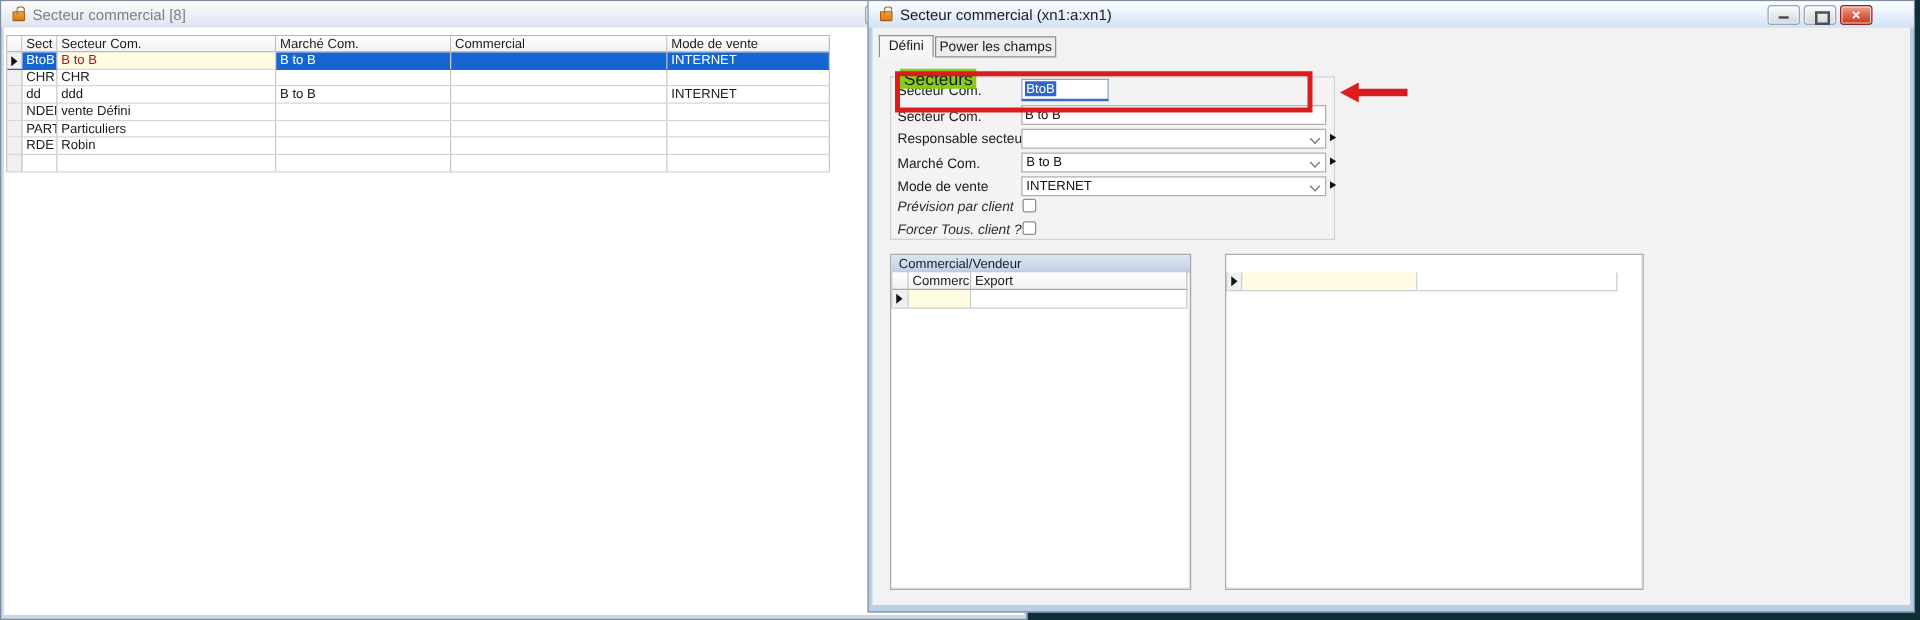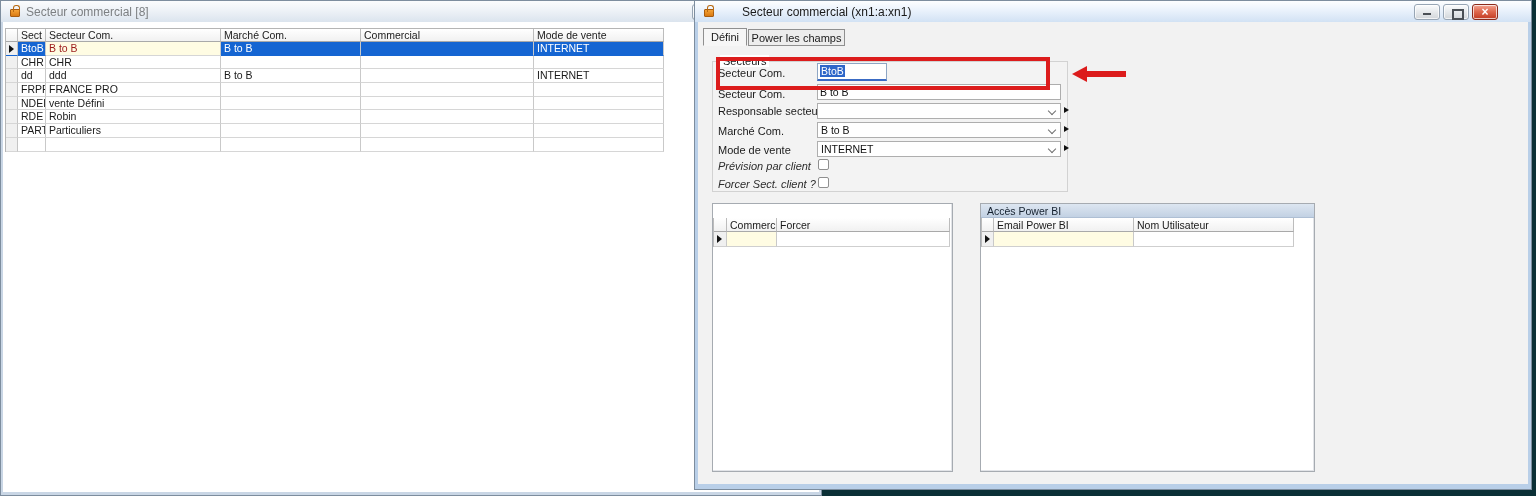--- a/index.html
+++ b/index.html
@@ -16,21 +16,21 @@
     position:absolute; inset:0;
     border:1px solid #7d8d9e;
   }
   .left-win .win-frame  { background:#c9d6e5; }
   .right-win .win-frame { background:#b9cfe8; }
   .titlebar {
     position:absolute; left:1px; right:1px; top:1px; height:21px;
     display:flex; align-items:center;
   }
   .left-win  .titlebar { background:linear-gradient(#fbfcfd,#eef2f7 45%,#dbe4ee); }
-  .right-win .titlebar { background:linear-gradient(#fdfeff,#eaf2fc 45%,#d2e2f4);gap:22px; }
+  .right-win .titlebar { background:linear-gradient(#fdfeff,#eaf2fc 45%,#d2e2f4); }
   .title-text { font-size:12px; margin-left:6px; white-space:nowrap; }
   .left-win  .title-text { color:#7d8083; }
   .right-win .title-text { color:#1a1a1a; }
 
   
   .lock {
     position:relative; width:10px; height:8px; margin-left:9px; margin-top:3px;
     background:linear-gradient(#f5a236,#d97a12); border:1px solid #a85c10; border-radius:1px;
     flex:none;
   }
@@ -97,21 +97,21 @@
     position:absolute; left:4px; right:4px; top:22px; bottom:6px; background:#f2f2f2;
   }
   
   .tab {
     position:absolute; font-size:11px; color:#1a1a1a; text-align:center;
     border:1px solid #8f8f8f; background:#ededed;
   }
   .tab.active { background:#f6f6f6; border-bottom-color:#f6f6f6; z-index:3; }
   
   .groupbox { position:absolute; border:1px solid #d2d2d2; background:#f3f3f3; }
-  .group-label { position:absolute; font-size:11px; color:#1a1a1a; background:#ffffff; padding:0 3px; z-index:2; }
+  .group-label { position:absolute; font-size:14px; color:#1a1a1a; background:#84cc16; padding:0 3px; z-index:2; }
 
   .fld-label { position:absolute; left:24px; font-size:11px; color:#1b1b1b; white-space:nowrap; }
   .fld-label.it { font-style:italic; color:#2d2d2d; }
 
   .txt-input {
     position:absolute; background:#fff; border:1px solid #adadad;
     font-size:10.5px; line-height:14px; padding-left:2px; color:#111; white-space:nowrap; overflow:hidden;
   }
   .txt-input.focused { border-color:#8ea6c4; border-bottom:2px solid #3a6bc4; }
   .sel-text { background:#2e66c9; color:#fff; padding:0 1px; }
@@ -216,51 +216,43 @@
       <div class="trow">
         <div class="tcell c-sel"></div>
         <div class="tcell c0">dd</div>
         <div class="tcell c1">ddd</div>
         <div class="tcell c2">B to B</div>
         <div class="tcell c3"></div>
         <div class="tcell c4">INTERNET</div>
       </div>
 
 
-      <div class="trow">
-        <div class="tcell c-sel"></div>
-        <div class="tcell c0">FRPR</div>
-        <div class="tcell c1">FRANCE PRO</div>
-        <div class="tcell c2"></div>
-        <div class="tcell c3"></div>
-        <div class="tcell c4"></div>
-      </div>
 
       <div class="trow">
         <div class="tcell c-sel"></div>
         <div class="tcell c0">NDEF</div>
         <div class="tcell c1">vente Défini</div>
         <div class="tcell c2"></div>
         <div class="tcell c3"></div>
         <div class="tcell c4"></div>
       </div>
 
       <div class="trow">
         <div class="tcell c-sel"></div>
+        <div class="tcell c0">PART</div>
+        <div class="tcell c1">Particuliers</div>
+        <div class="tcell c2"></div>
+        <div class="tcell c3"></div>
+        <div class="tcell c4"></div>
+      </div>
+
+      <div class="trow">
+        <div class="tcell c-sel"></div>
         <div class="tcell c0">RDE</div>
         <div class="tcell c1">Robin</div>
-        <div class="tcell c2"></div>
-        <div class="tcell c3"></div>
-        <div class="tcell c4"></div>
-      </div>
-
-      <div class="trow">
-        <div class="tcell c-sel"></div>
-        <div class="tcell c0">PART</div>
-        <div class="tcell c1">Particuliers</div>
         <div class="tcell c2"></div>
         <div class="tcell c3"></div>
         <div class="tcell c4"></div>
       </div>
 
       <div class="trow">
         <div class="tcell c-sel"></div>
         <div class="tcell c0"></div>
         <div class="tcell c1"></div>
         <div class="tcell c2"></div>
@@ -316,52 +308,47 @@
   <div class="fld-label" style="top:144px;">Mode de vente</div>
   <div class="combo" style="top:141px;">
     <span>INTERNET</span>
     <span class="chevron"></span>
   </div>
   <div class="aaf-marker" style="top:145px;"></div>
 
   <div class="fld-label it" style="top:160px;">Prévision par client</div>
   <div class="checkbox" style="top:159px;"></div>
 
-  <div class="fld-label it" style="top:178px;">Forcer Sect. client ?</div>
+  <div class="fld-label it" style="top:178px;">Forcer Tous. client ?</div>
   <div class="checkbox" style="top:177px;"></div>
 
   <div class="hl-rect" style="left:22px; top:57px; width:334px; height:33px;"></div>
   <div class="hl-arrow-head" style="left:378px; top:66px;"></div>
   <div class="hl-arrow-shaft" style="left:392px; top:71px; width:40px;"></div>
 
   <div class="panelgrid" style="left:18px; top:203px; width:241px; height:269px;">
+    <div class="grid-caption">Commercial/Vendeur</div>
     <div class="gtable">
       <div class="grow ghead">
         <div class="gcell g-sel" style="width:13px;"></div>
         <div class="gcell" style="width:50px;">Commercial</div>
-        <div class="gcell" style="width:173px;">Forcer</div>
+        <div class="gcell" style="width:173px;">Export</div>
       </div>
       <div class="grow">
         <div class="gcell g-sel" style="width:13px;">
             <span class="sel-arrow" style="top:3px;"></span>
           </div>
         <div class="gcell g-yellow" style="width:50px;"></div>
         <div class="gcell" style="width:173px;"></div>
       </div>
     </div>
   </div>
 
   <div class="panelgrid" style="left:286px; top:203px; width:335px; height:269px;">
-    <div class="grid-caption">Accès Power BI</div>
     <div class="gtable">
-      <div class="grow ghead">
-        <div class="gcell g-sel" style="width:12px;"></div>
-        <div class="gcell" style="width:140px;">Email Power BI</div>
-        <div class="gcell" style="width:160px;">Nom Utilisateur</div>
-      </div>
       <div class="grow">
         <div class="gcell g-sel" style="width:12px;">
             <span class="sel-arrow" style="top:3px;"></span>
           </div>
         <div class="gcell g-yellow" style="width:140px;"></div>
         <div class="gcell" style="width:160px;"></div>
       </div>
     </div>
   </div>
 </div>

